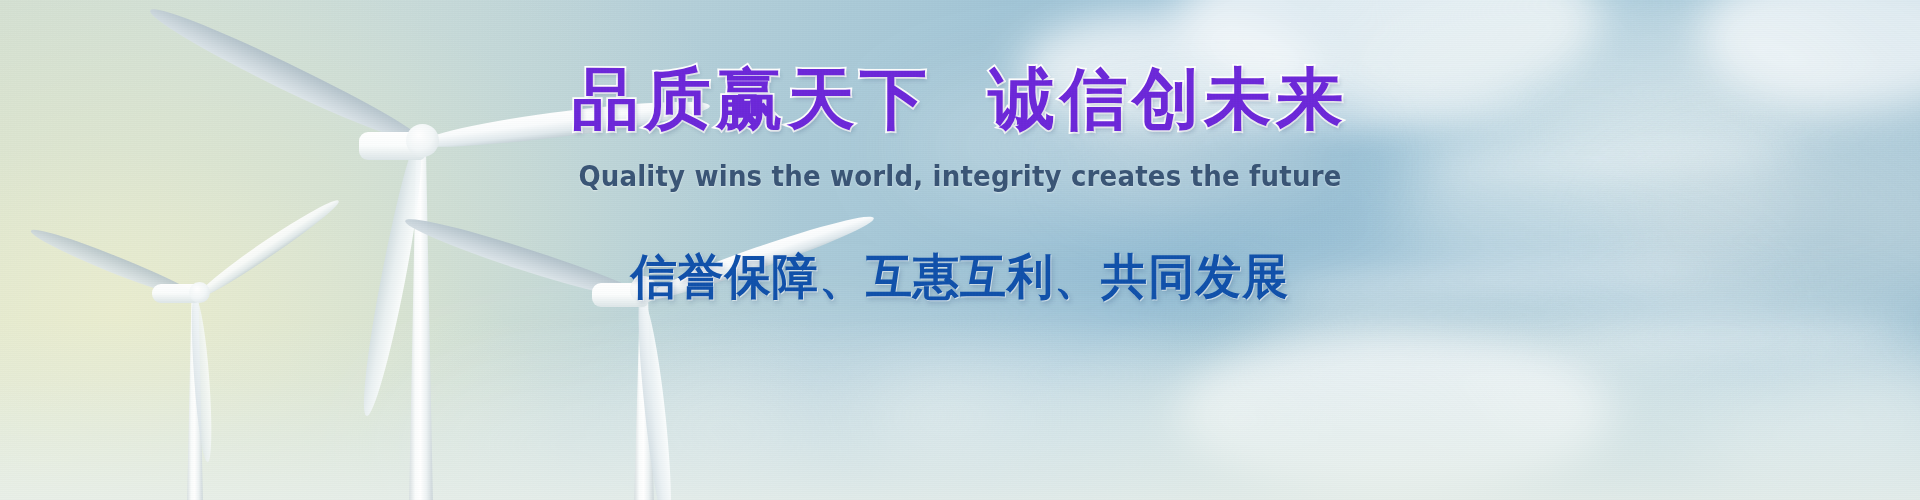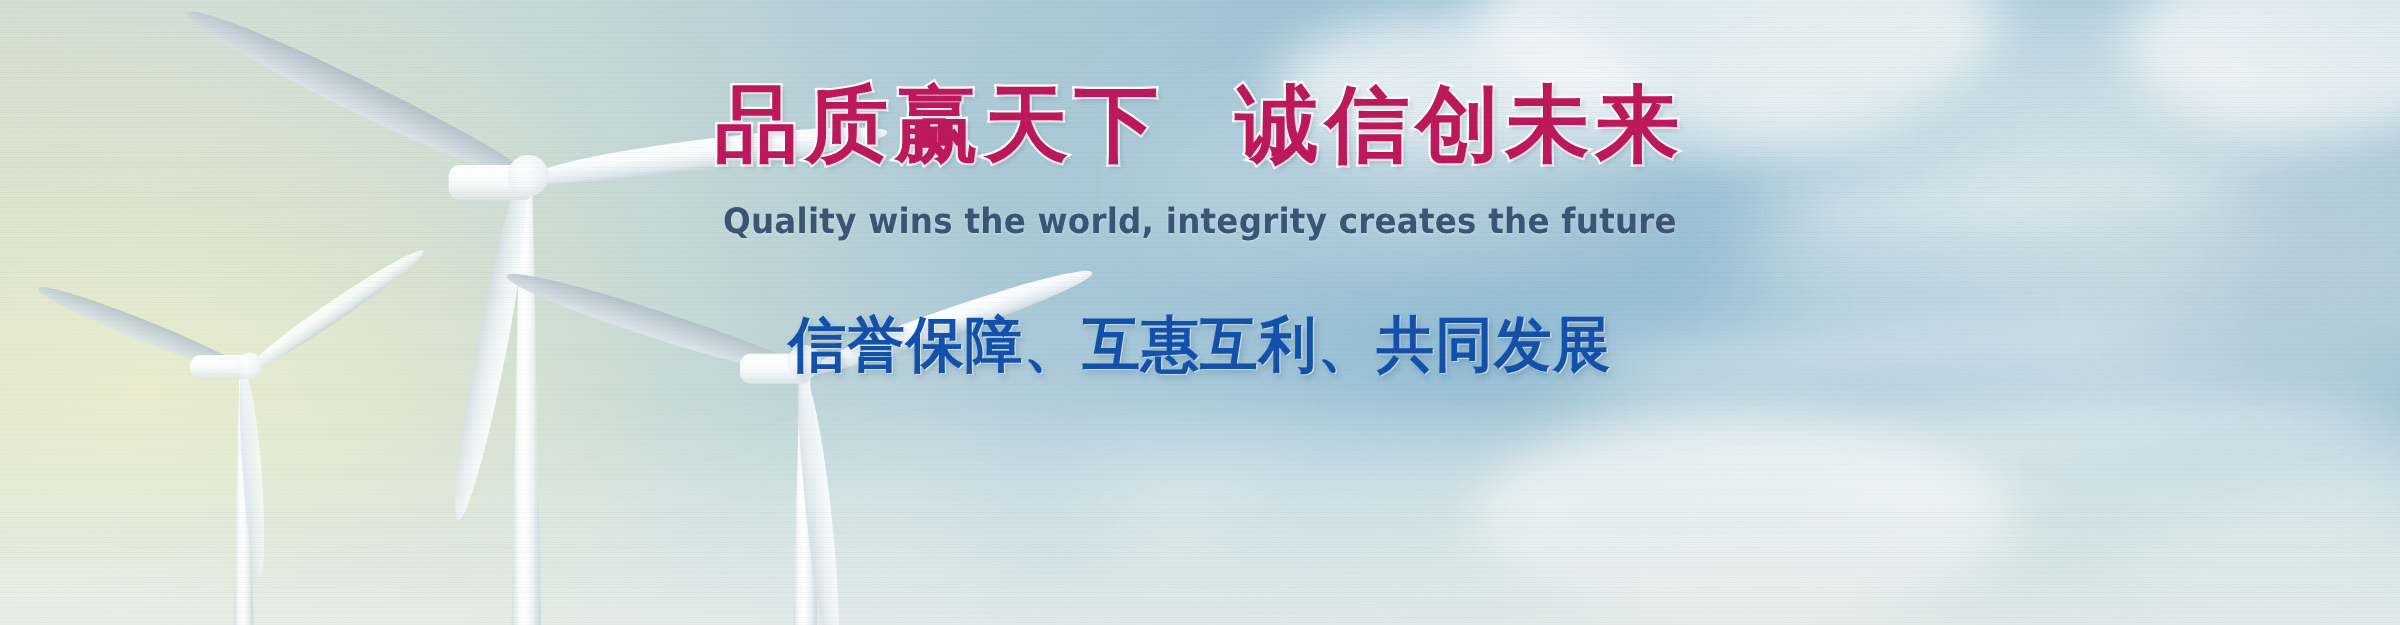--- a/index.html
+++ b/index.html
@@ -164,21 +164,21 @@
     position: absolute;
     left: 0;
     right: 0;
     top: 66px;
     text-align: center;
     font-family: "DejaVu Sans", "Liberation Sans", sans-serif;
     font-weight: 700;
     font-size: 67px;
     line-height: 1;
     letter-spacing: 5px;
-    color: #be185d;
+    color: #6d28d9;
     -webkit-text-stroke: 3.5px #ffffff;
     paint-order: stroke fill;
     text-shadow:
       0 0 2px rgba(255,255,255,0.95),
       2px 3px 4px rgba(40,70,110,0.22);
     white-space: pre;
   }
 
   .subline {
     position: absolute;

